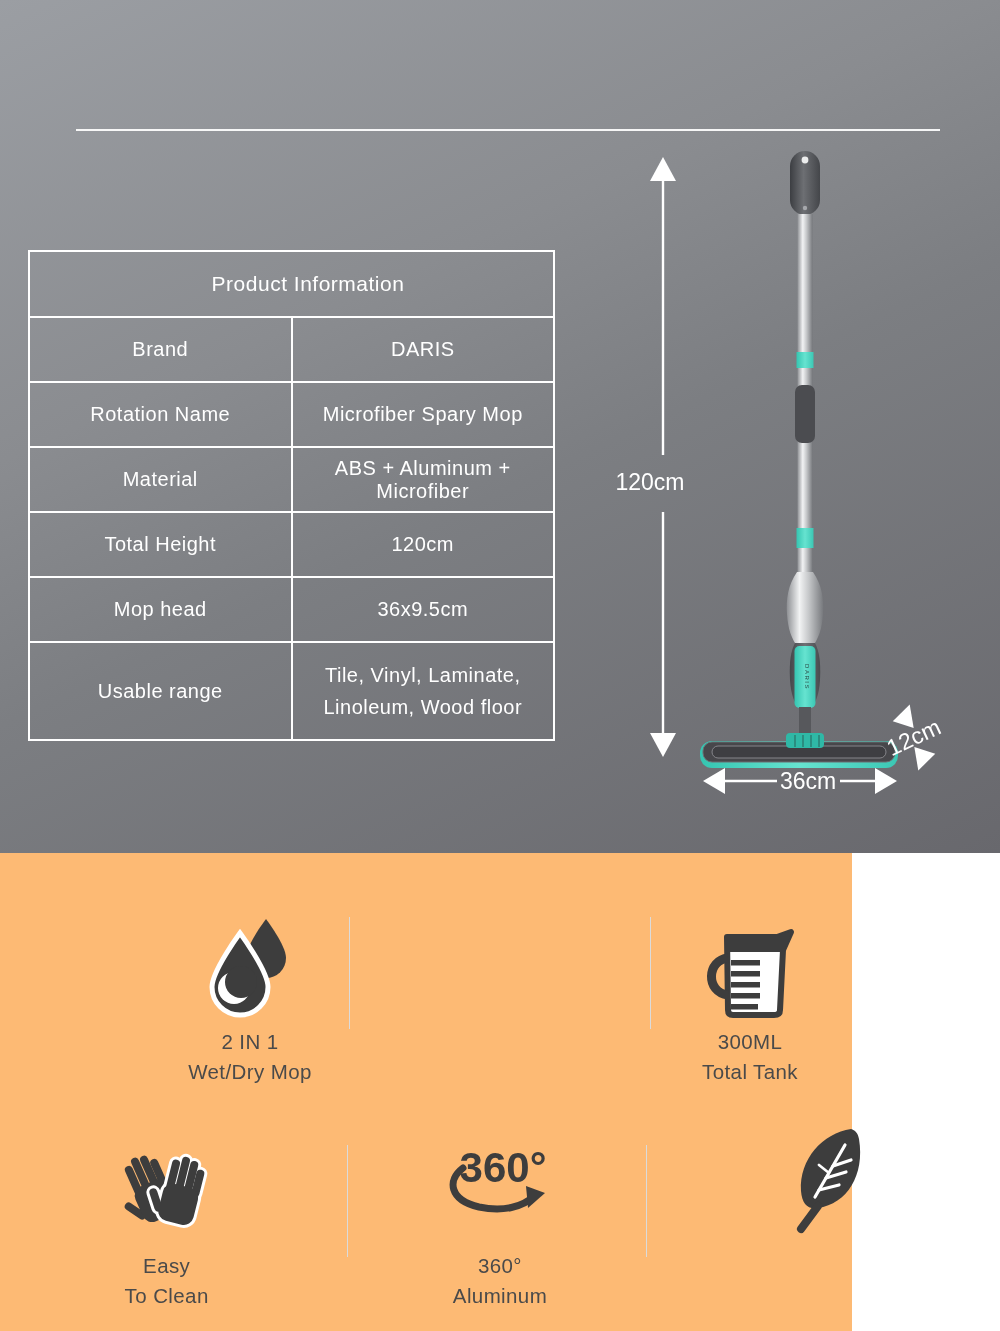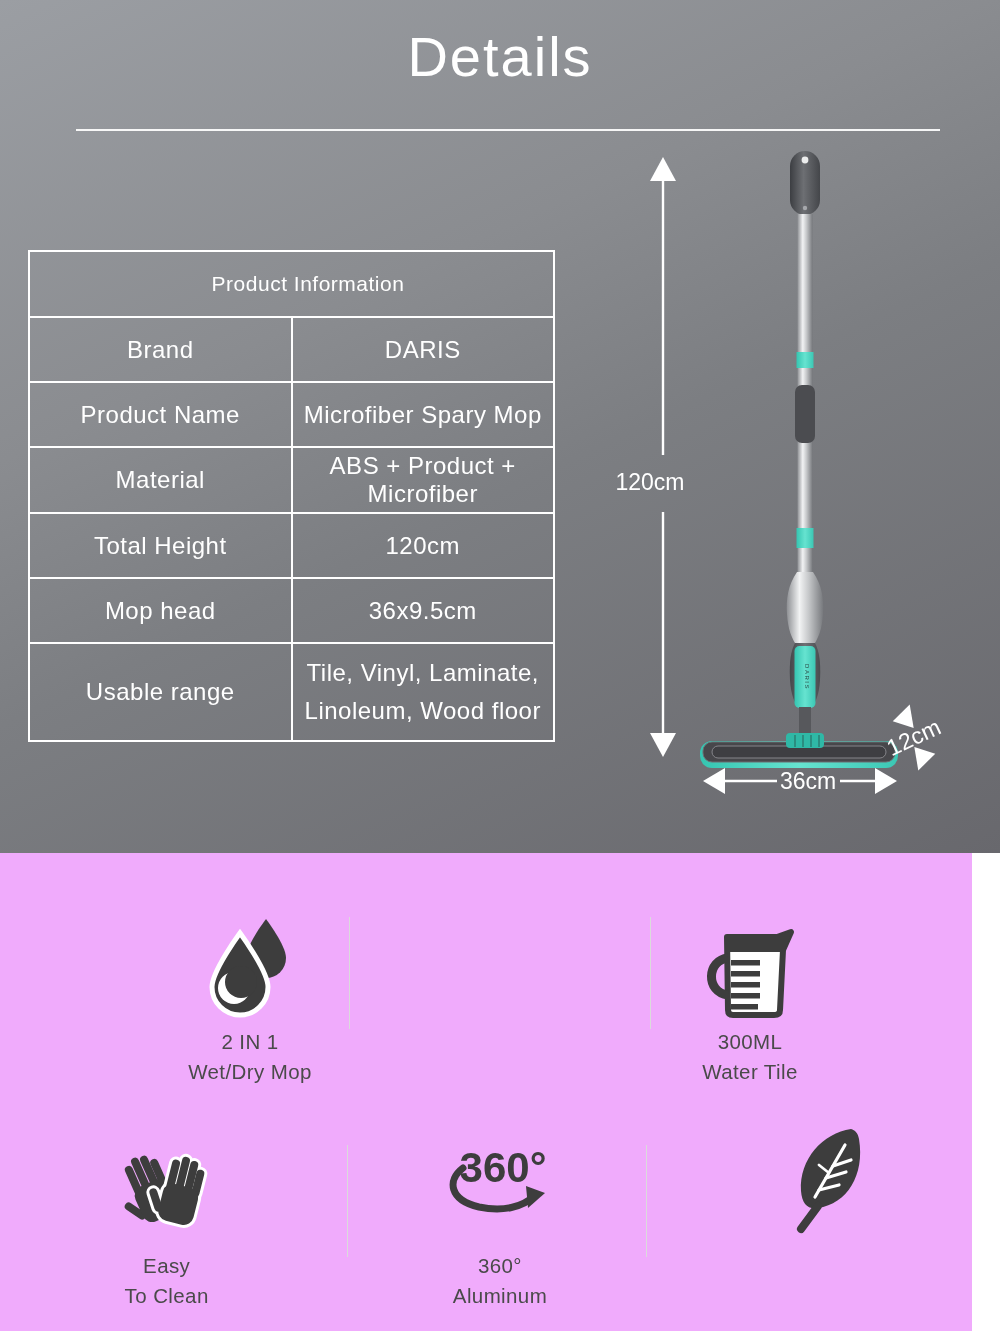--- a/index.html
+++ b/index.html
@@ -21,71 +21,70 @@
     background:rgba(255,255,255,0.92);
   }
 
   
   table.info {
     position:absolute; left:28px; top:250px; width:527px;
     border-collapse:collapse; table-layout:fixed; color:#fff;
   }
   table.info td {
     border:2px solid #ffffff; text-align:center; vertical-align:middle;
-    font-size:24px; font-weight:300; letter-spacing:0.5px; padding:4px 10px;
+    font-size:20px; font-weight:300; letter-spacing:0.5px; padding:4px 10px;
   }
   table.info td.hdr { height:66px; font-size:21px;padding-left:43px; }
   table.info td.lbl { width:168px; height:65px; }
   table.info td.val { width:355px; }
   table.info tr.tall td { height:98px; line-height:1.6; }
 
   
   .mop-wrap { position:absolute; left:600px; top:145px; width:360px; height:660px; }
   .dim-text { fill:#ffffff; font-size:23px; font-weight:300; font-family:"Liberation Sans",sans-serif; }
 
   
-  .features { position:absolute; left:0; top:853px; width:972px; height:478px; background:#f0abfc; }
+  .features { position:absolute; left:0; top:853px; width:852px; height:478px; background:#fdba74; }
   .feature-row { position:absolute; left:0; width:1000px; display:flex; }
   .feature-row.r1 { top:48px; }
   .feature-row.r2 { top:272px; }
   .feature-cell { flex:1 1 0; display:flex; flex-direction:column; align-items:center; }
   .icon-box { height:118px; display:flex; align-items:flex-end; justify-content:center; }
   .caption { margin-top:8px; text-align:center; color:#4a4a4a; font-size:20.5px; font-weight:400; letter-spacing:0.4px; line-height:1.45; }
   .vdivider { position:absolute; width:1px; background:#dbdbdb; }
   .vd1 { left:349px; top:64px;  height:112px; }
   .vd2 { left:650px; top:64px;  height:112px; }
   .vd3 { left:347px; top:292px; height:112px; }
   .vd4 { left:646px; top:292px; height:112px; }
   .deg-text { font-family:"Liberation Sans",sans-serif; font-weight:bold; }
 </style>
 </head>
 <body>
 
 <div class="page">
 
   <div class="hero">
-    <div class="hero-title">Details</div>
     <div class="hero-rule"></div>
 
     <table class="info">
       <tbody>
           <tr>
         <td class="hdr" colspan="2">Product Information</td>
       </tr>
       <tr>
         <td class="lbl">Brand</td>
         <td class="val">DARIS</td>
       </tr>
       <tr>
-        <td class="lbl">Product Name</td>
+        <td class="lbl">Rotation Name</td>
         <td class="val">Microfiber Spary Mop</td>
       </tr>
       <tr>
         <td class="lbl">Material</td>
-        <td class="val">ABS +  Product + Microfiber</td>
+        <td class="val">ABS +  Aluminum + Microfiber</td>
       </tr>
       <tr>
         <td class="lbl">Total Height</td>
         <td class="val">120cm</td>
       </tr>
       <tr>
         <td class="lbl">Mop head</td>
         <td class="val">36x9.5cm</td>
       </tr>
       <tr class="tall">
@@ -211,21 +210,21 @@
             <rect x="33" y="37" width="29" height="5.5" fill="#3d3d3d"></rect>
             <rect x="33" y="48" width="29" height="5.5" fill="#3d3d3d"></rect>
             <rect x="33" y="59" width="29" height="5.5" fill="#3d3d3d"></rect>
             <rect x="33" y="70" width="29" height="5.5" fill="#3d3d3d"></rect>
             <rect x="33" y="81" width="27" height="5.5" fill="#3d3d3d"></rect>
             <path d="M30,35 C9,37 7,69 30,72" fill="none" stroke="#3d3d3d" stroke-width="9"></path>
           </svg>
         </div>
         <div class="caption">
           <div>300ML</div>
-          <div>Water Tile</div>
+          <div>Total Tank</div>
         </div>
       </div>
     </div>
 
     <div class="feature-row r2">
 
       <div class="feature-cell">
         <div class="icon-box">
           <svg width="104" height="102" viewBox="0 0 104 102">
             <defs>

